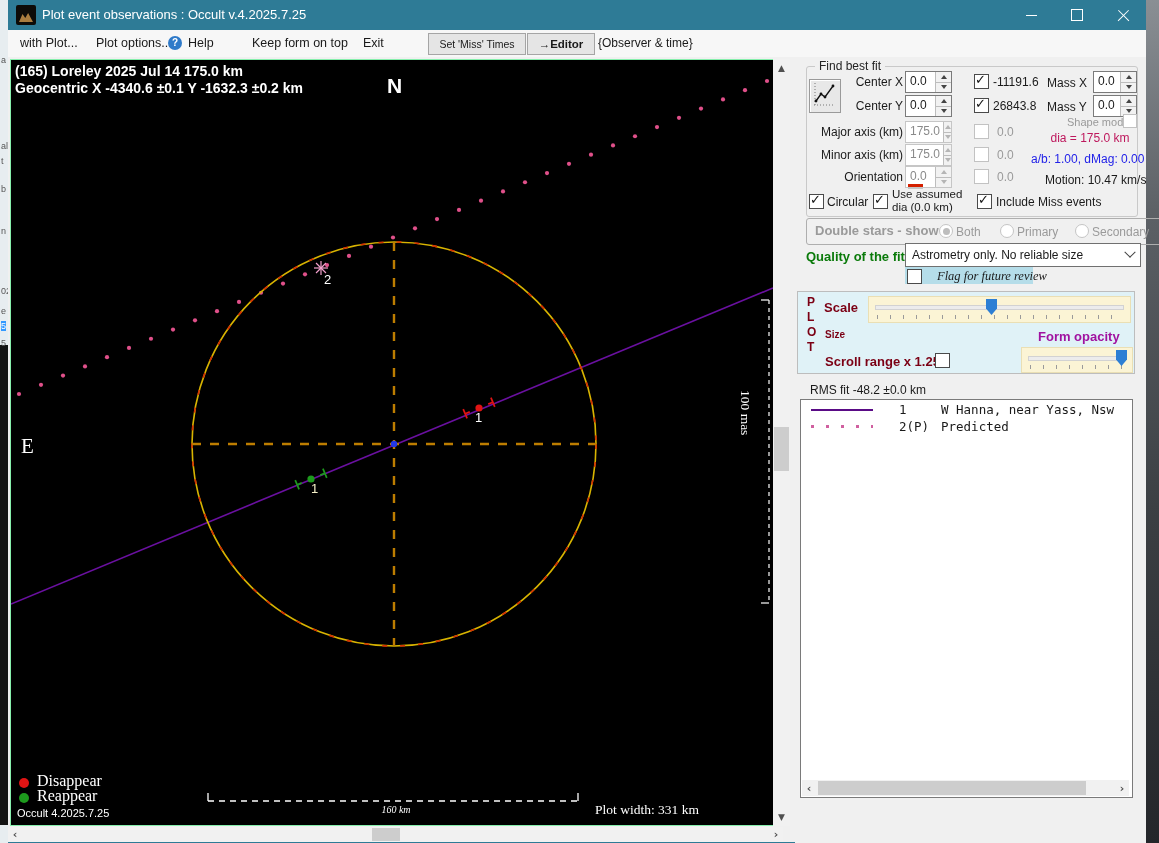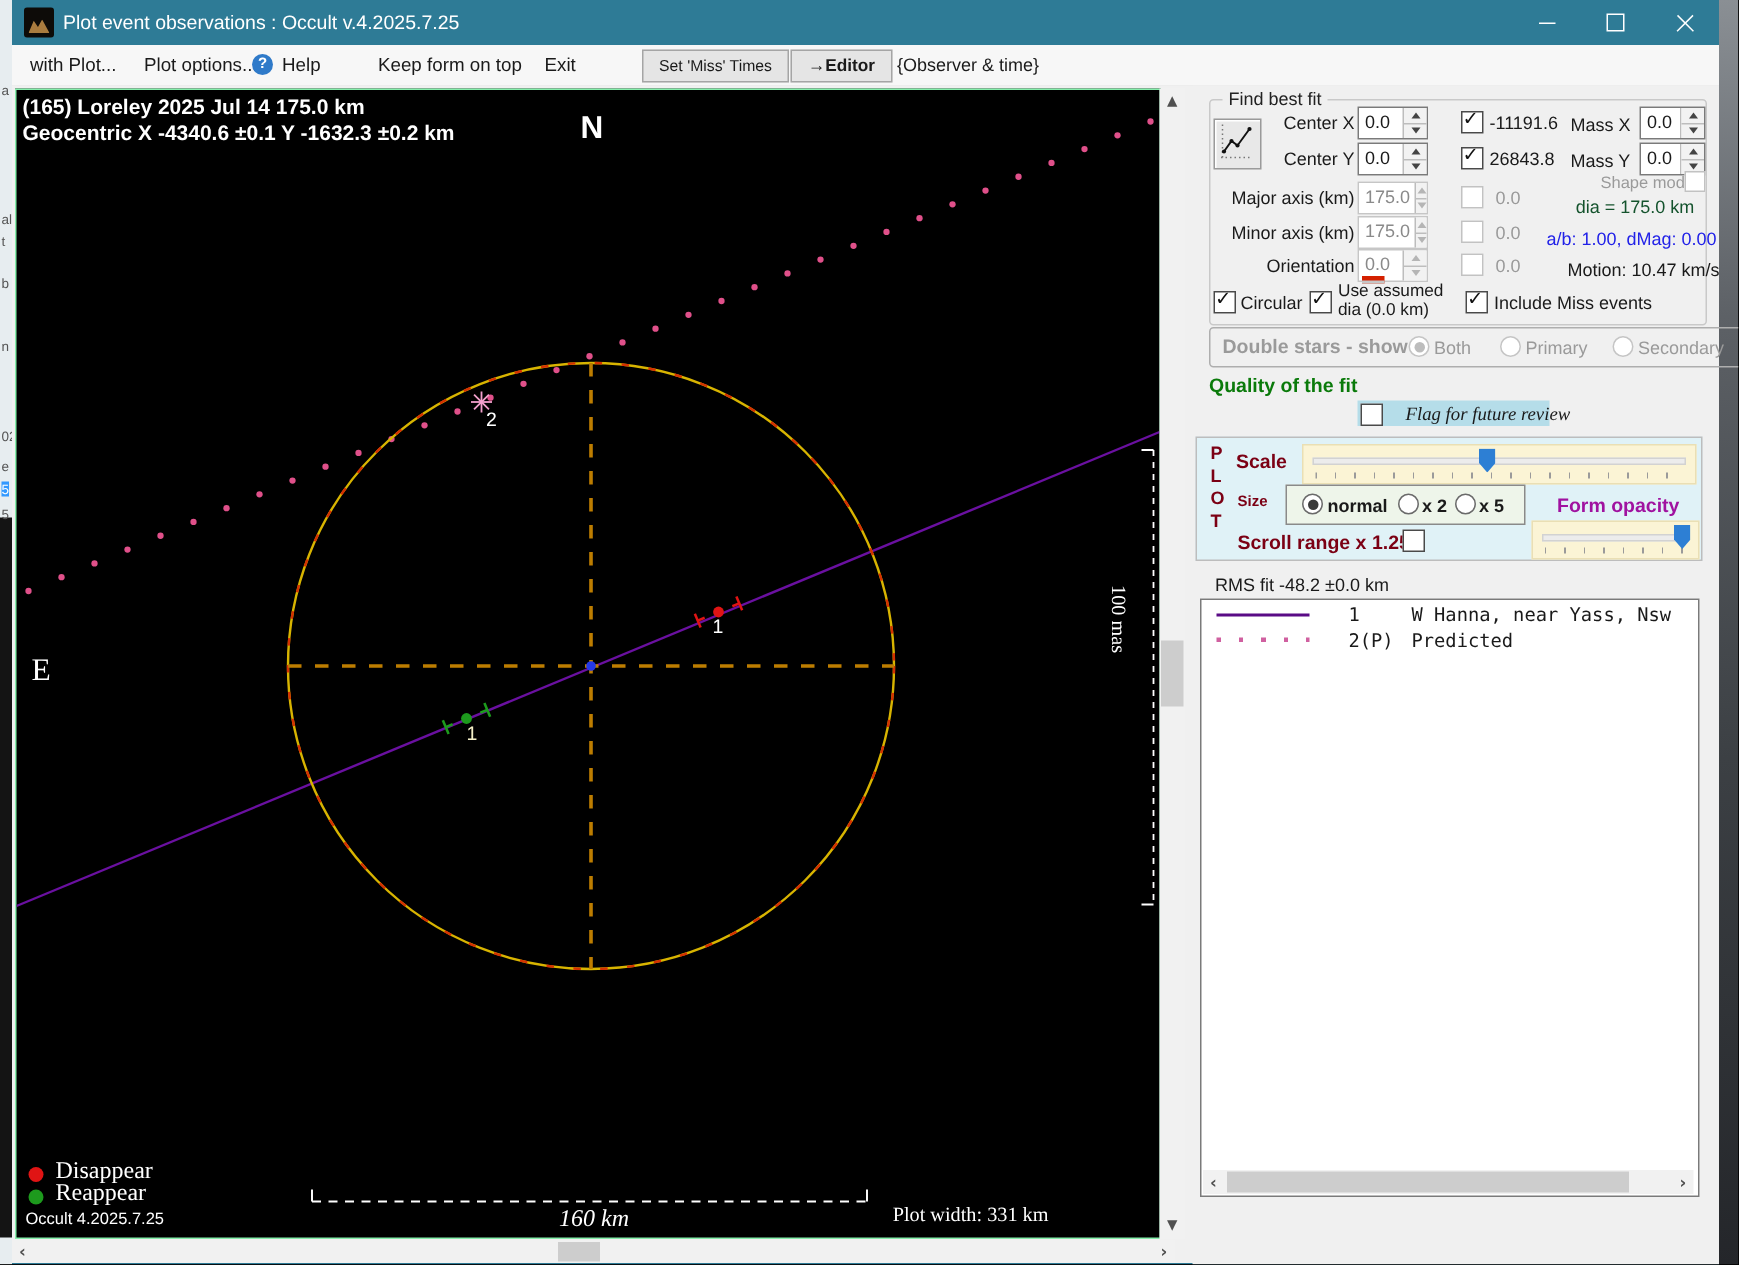--- a/index.html
+++ b/index.html
@@ -202,21 +202,21 @@
     <div class="ptxt" style="left:464px;top:350px;font-size:13px;">1</div>
     <div class="ptxt" style="left:300px;top:421px;font-size:13px;color:#f5f0c8;">1</div>
     <div class="ptxt" style="left:313px;top:212px;font-size:13px;">2</div>
 
     <span class="abs" style="left:8px;top:718px;width:10px;height:10px;border-radius:50%;background:#e01414;"></span>
     <div class="ptxt serif" style="left:26px;top:712px;font-size:16px;">Disappear</div>
     <span class="abs" style="left:8px;top:733px;width:10px;height:10px;border-radius:50%;background:#1d9a1d;"></span>
     <div class="ptxt serif" style="left:26px;top:727px;font-size:16px;">Reappear</div>
     <div class="ptxt" style="left:6px;top:747px;font-size:11px;">Occult 4.2025.7.25</div>
 
-    <div class="ptxt serif" style="left:310px;top:744px;width:150px;text-align:center;font-style:italic;font-size:16px;">160 km</div>
+    <div class="ptxt serif" style="left:310px;top:744px;width:150px;text-align:center;font-style:italic;font-size:10px;">160 km</div>
     <div class="ptxt serif" style="left:540px;top:742px;width:148px;text-align:right;font-size:13.5px;">Plot width: 331 km</div>
     <div class="ptxt serif" style="left:726px;top:330px;font-size:13.5px;writing-mode:vertical-rl;">100 mas</div>
   </div>
 
   <div class="abs sb" style="left:773px;top:59px;width:17px;height:767px;">
     <div class="arr" style="top:4px;">▲</div>
     <div class="thumb" style="left:1px;top:368px;width:15px;height:44px;"></div>
     <div class="arr" style="bottom:4px;">▼</div>
   </div>
 
@@ -308,21 +308,21 @@
             <span class="sb2">
               <i class="tu"></i>
             </span>
             <span class="sb2">
               <i class="td"></i>
             </span>
           </span>
       </div>
       <span class="cb off" style="left:167px;top:57px;"></span>
       <div class="lab dis" style="left:190px;top:58px;">0.0</div>
-      <div class="lab" style="left:238px;top:64px;width:90px;text-align:center;color:#14532d;">dia = 175.0 km</div>
+      <div class="lab" style="left:238px;top:64px;width:90px;text-align:center;color:#be185d;">dia = 175.0 km</div>
 
       <div class="lab r" style="left:4px;top:81px;width:92px;">Minor axis (km)</div>
       <div class="spin off" style="left:98px;top:77px;width:45px;">
         <span class="val">175.0</span>
         <span class="btns">
             <span class="sb2">
               <i class="tu"></i>
             </span>
             <span class="sb2">
               <i class="td"></i>
@@ -363,47 +363,43 @@
       <div class="lab dis" style="left:8px;top:4px;font-weight:bold;font-size:13px;">Double stars - show</div>
       <span class="rad off sel" style="left:132px;top:5px;"></span>
       <div class="lab dis" style="left:149px;top:6px;">Both</div>
       <span class="rad off" style="left:193px;top:5px;"></span>
       <div class="lab dis" style="left:210px;top:6px;">Primary</div>
       <span class="rad off" style="left:268px;top:5px;"></span>
       <div class="lab dis" style="left:285px;top:6px;">Secondary</div>
     </div>
 
     <div class="lab" style="left:11px;top:192px;font-weight:bold;font-size:13px;color:#0a7a0a;">Quality of the fit</div>
+    <div class="dd" style="left:110px;top:186px;width:222px;height:22px;">
+      <span>Astrometry only. No reliable size</span>
+      <span class="chev"></span>
+    </div>
     <div class="abs" style="left:110px;top:210px;width:128px;height:17px;background:#b5dde9;">
       <span class="cb" style="left:2px;top:2px;"></span>
       <div class="lab" style="left:32px;top:2px;font-style:italic;font-family:'Liberation Serif',serif;font-size:12.5px;">Flag for future review</div>
     </div>
 
     <div id="plotpanel" style="left:2px;top:234px;width:336px;height:81px;">
       <div class="lab darkred" style="left:9px;top:3px;">P</div>
       <div class="lab darkred" style="left:9px;top:18px;">L</div>
       <div class="lab darkred" style="left:9px;top:33px;">O</div>
       <div class="lab darkred" style="left:9px;top:48px;">T</div>
 
       <div class="lab darkred" style="left:26px;top:8px;font-size:13px;">Scale</div>
       <div class="slider" style="left:70px;top:4px;width:261px;height:25px;">
         <span class="groove"></span>
         <span class="ticks"></span>
         <span class="thumb" style="left:117px;"></span>
       </div>
 
       <div class="lab darkred" style="left:27px;top:37px;font-size:10px;">Size</div>
-      <div class="abs" style="left:59px;top:31px;width:158px;height:25px;background:#eef5ea;border:1px solid #8a8a8a;">
-        <span class="rad sel" style="left:10px;top:5px;"></span>
-        <div class="lab" style="left:27px;top:6px;font-weight:bold;">normal</div>
-        <span class="rad" style="left:74px;top:5px;"></span>
-        <div class="lab" style="left:90px;top:6px;font-weight:bold;">x 2</div>
-        <span class="rad" style="left:112px;top:5px;"></span>
-        <div class="lab" style="left:128px;top:6px;font-weight:bold;">x 5</div>
-      </div>
       <div class="lab" style="left:240px;top:37px;font-weight:bold;font-size:13px;color:#a012a0;">Form opacity</div>
 
       <div class="lab darkred" style="left:27px;top:62px;font-size:13px;">Scroll range x 1.25</div>
       <span class="cb" style="left:137px;top:61px;"></span>
       <div class="slider" style="left:223px;top:55px;width:110px;height:24px;">
         <span class="groove"></span>
         <span class="ticks"></span>
         <span class="thumb" style="left:94px;"></span>
       </div>
     </div>

